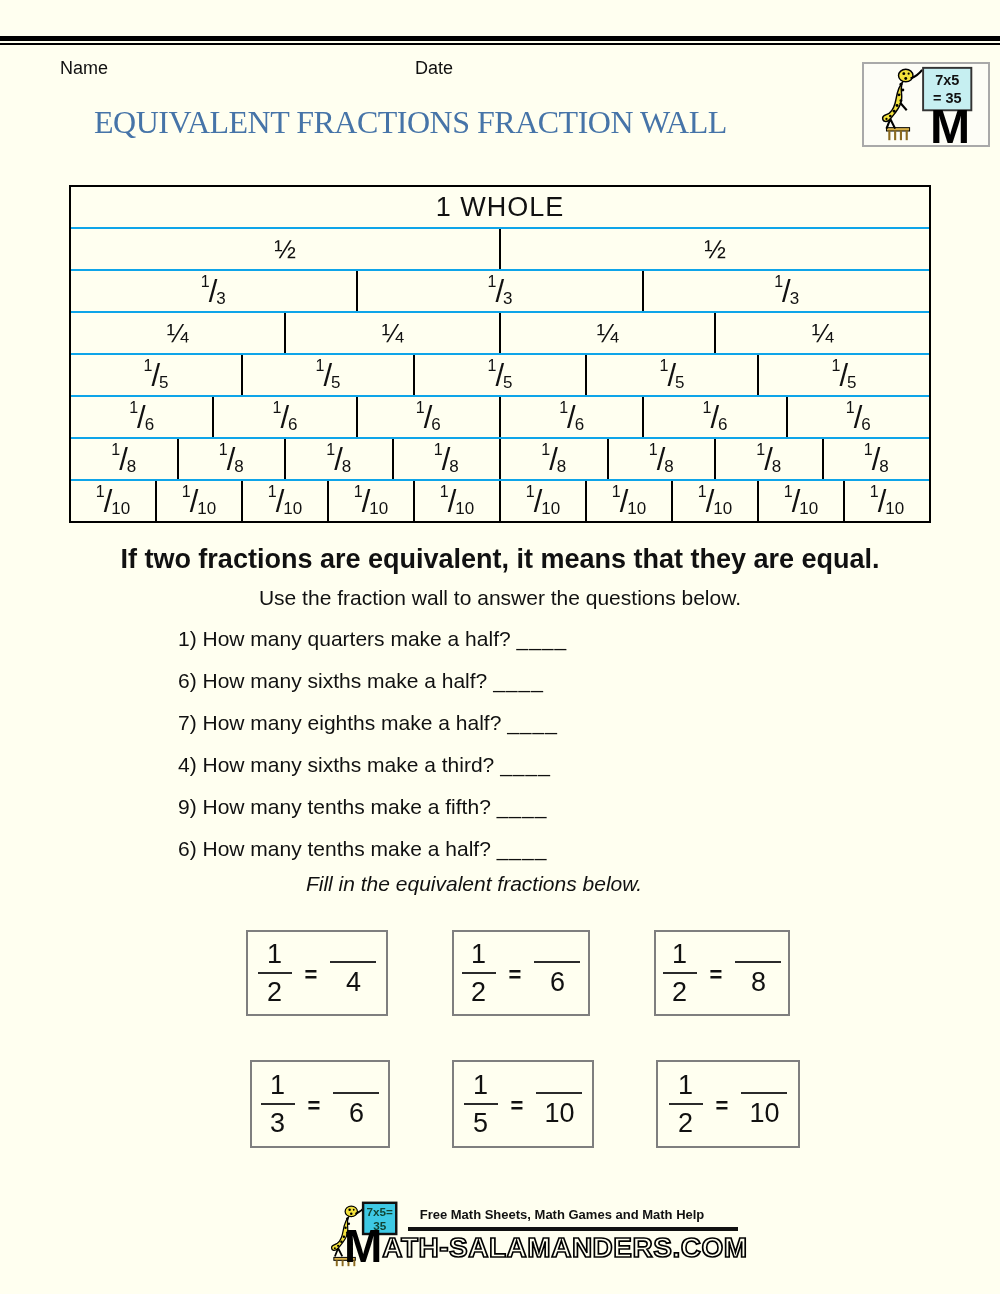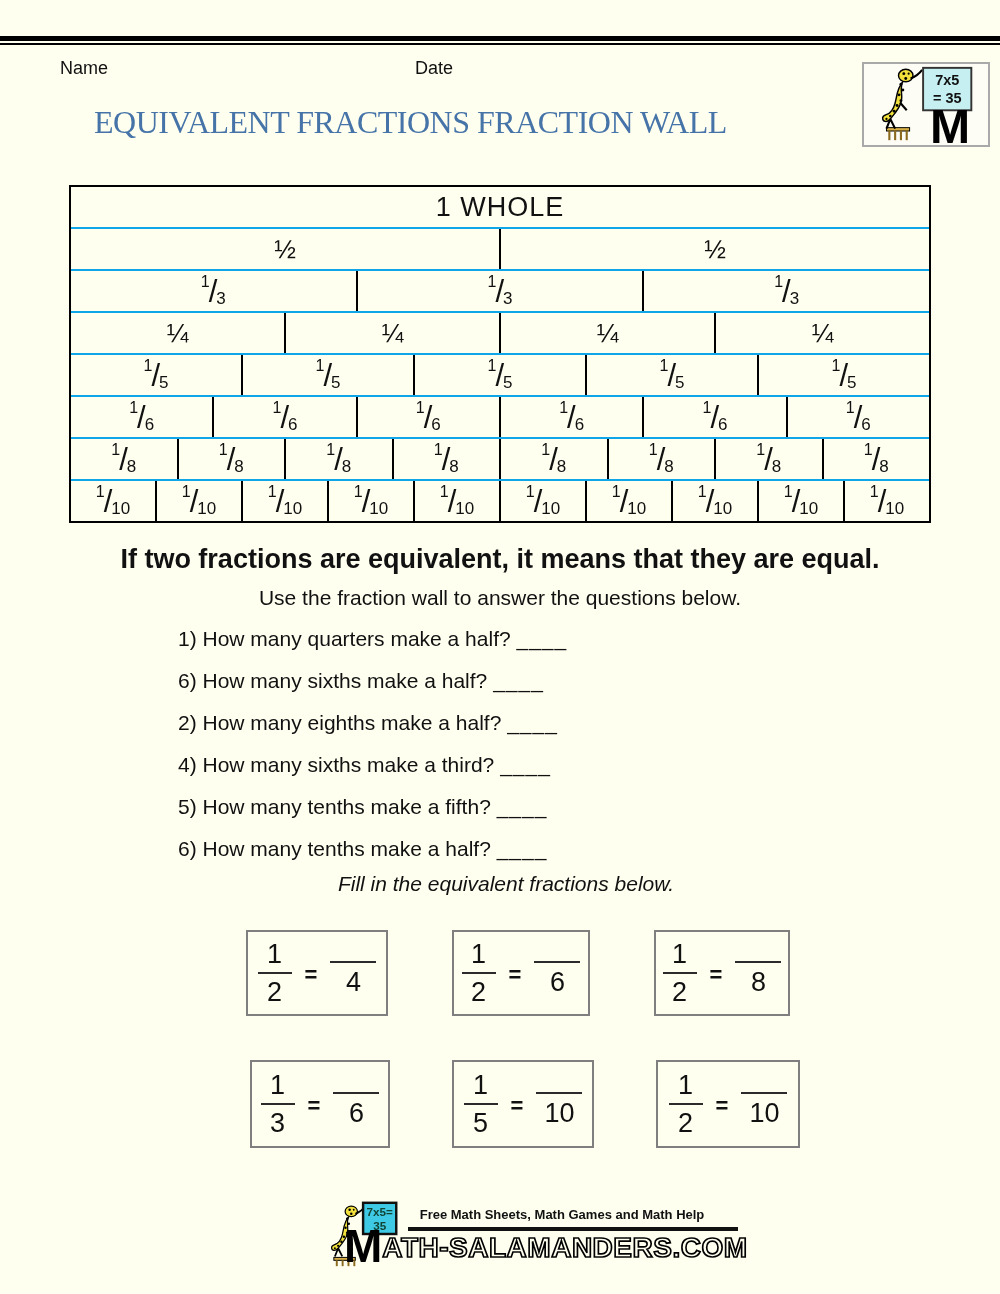--- a/index.html
+++ b/index.html
@@ -55,21 +55,21 @@
   .sub-line {
     position:absolute; top:586px; left:0; width:1000px; text-align:center;
     font-size:21px;
   }
   .questions { position:absolute; top:618px; left:178px; font-size:21px; }
   .question-line { height:42px; line-height:42px; white-space:nowrap; }
   .q-blank { letter-spacing:1px; font-weight:normal; }
 
   .fill-heading {
     position:absolute; top:872px; left:0; width:948px; text-align:center;
-    font-size:21px; font-style:italic;padding-left:32px;
+    font-size:21px; font-style:italic;
   }
 
   .fbox-row { position:absolute; display:flex; }
   .fbox-row1 { top:930px; left:246px; gap:64px; }
   .fbox-row2 { top:1060px; left:250px; gap:62px; }
   .fbox {
     border:2px solid #7f7f7f; background:#fffff0; box-sizing:border-box;
     display:flex; align-items:center; justify-content:center; gap:13px;
   }
   .ffrac { display:flex; flex-direction:column; align-items:center; }
@@ -412,23 +412,23 @@
         </div>
       </div>
     </div>
 
   <div class="bold-line">If two fractions are equivalent, it means that they are equal.</div>
   <div class="sub-line">Use the fraction wall to answer the questions below.</div>
 
   <div class="questions">
       <div class="question-line"><span class="q-text">1) How many quarters make a half? </span><span class="q-blank">____</span></div>
       <div class="question-line"><span class="q-text">6) How many sixths make a half? </span><span class="q-blank">____</span></div>
-      <div class="question-line"><span class="q-text">2) How many eighths make a half? </span><span class="q-blank">____</span></div>
+      <div class="question-line"><span class="q-text">7) How many eighths make a half? </span><span class="q-blank">____</span></div>
       <div class="question-line"><span class="q-text">4) How many sixths make a third? </span><span class="q-blank">____</span></div>
-      <div class="question-line"><span class="q-text">5) How many tenths make a fifth? </span><span class="q-blank">____</span></div>
+      <div class="question-line"><span class="q-text">9) How many tenths make a fifth? </span><span class="q-blank">____</span></div>
       <div class="question-line"><span class="q-text">6) How many tenths make a half? </span><span class="q-blank">____</span></div>
     </div>
 
   <div class="fill-heading">Fill in the equivalent fractions below.</div>
 
   <div class="fbox-row fbox-row1">
       <div class="fbox" style="width: 142px; height: 86px;">
         <span class="ffrac">
           <span class="fnum">1</span>
           <span class="fline"></span>

